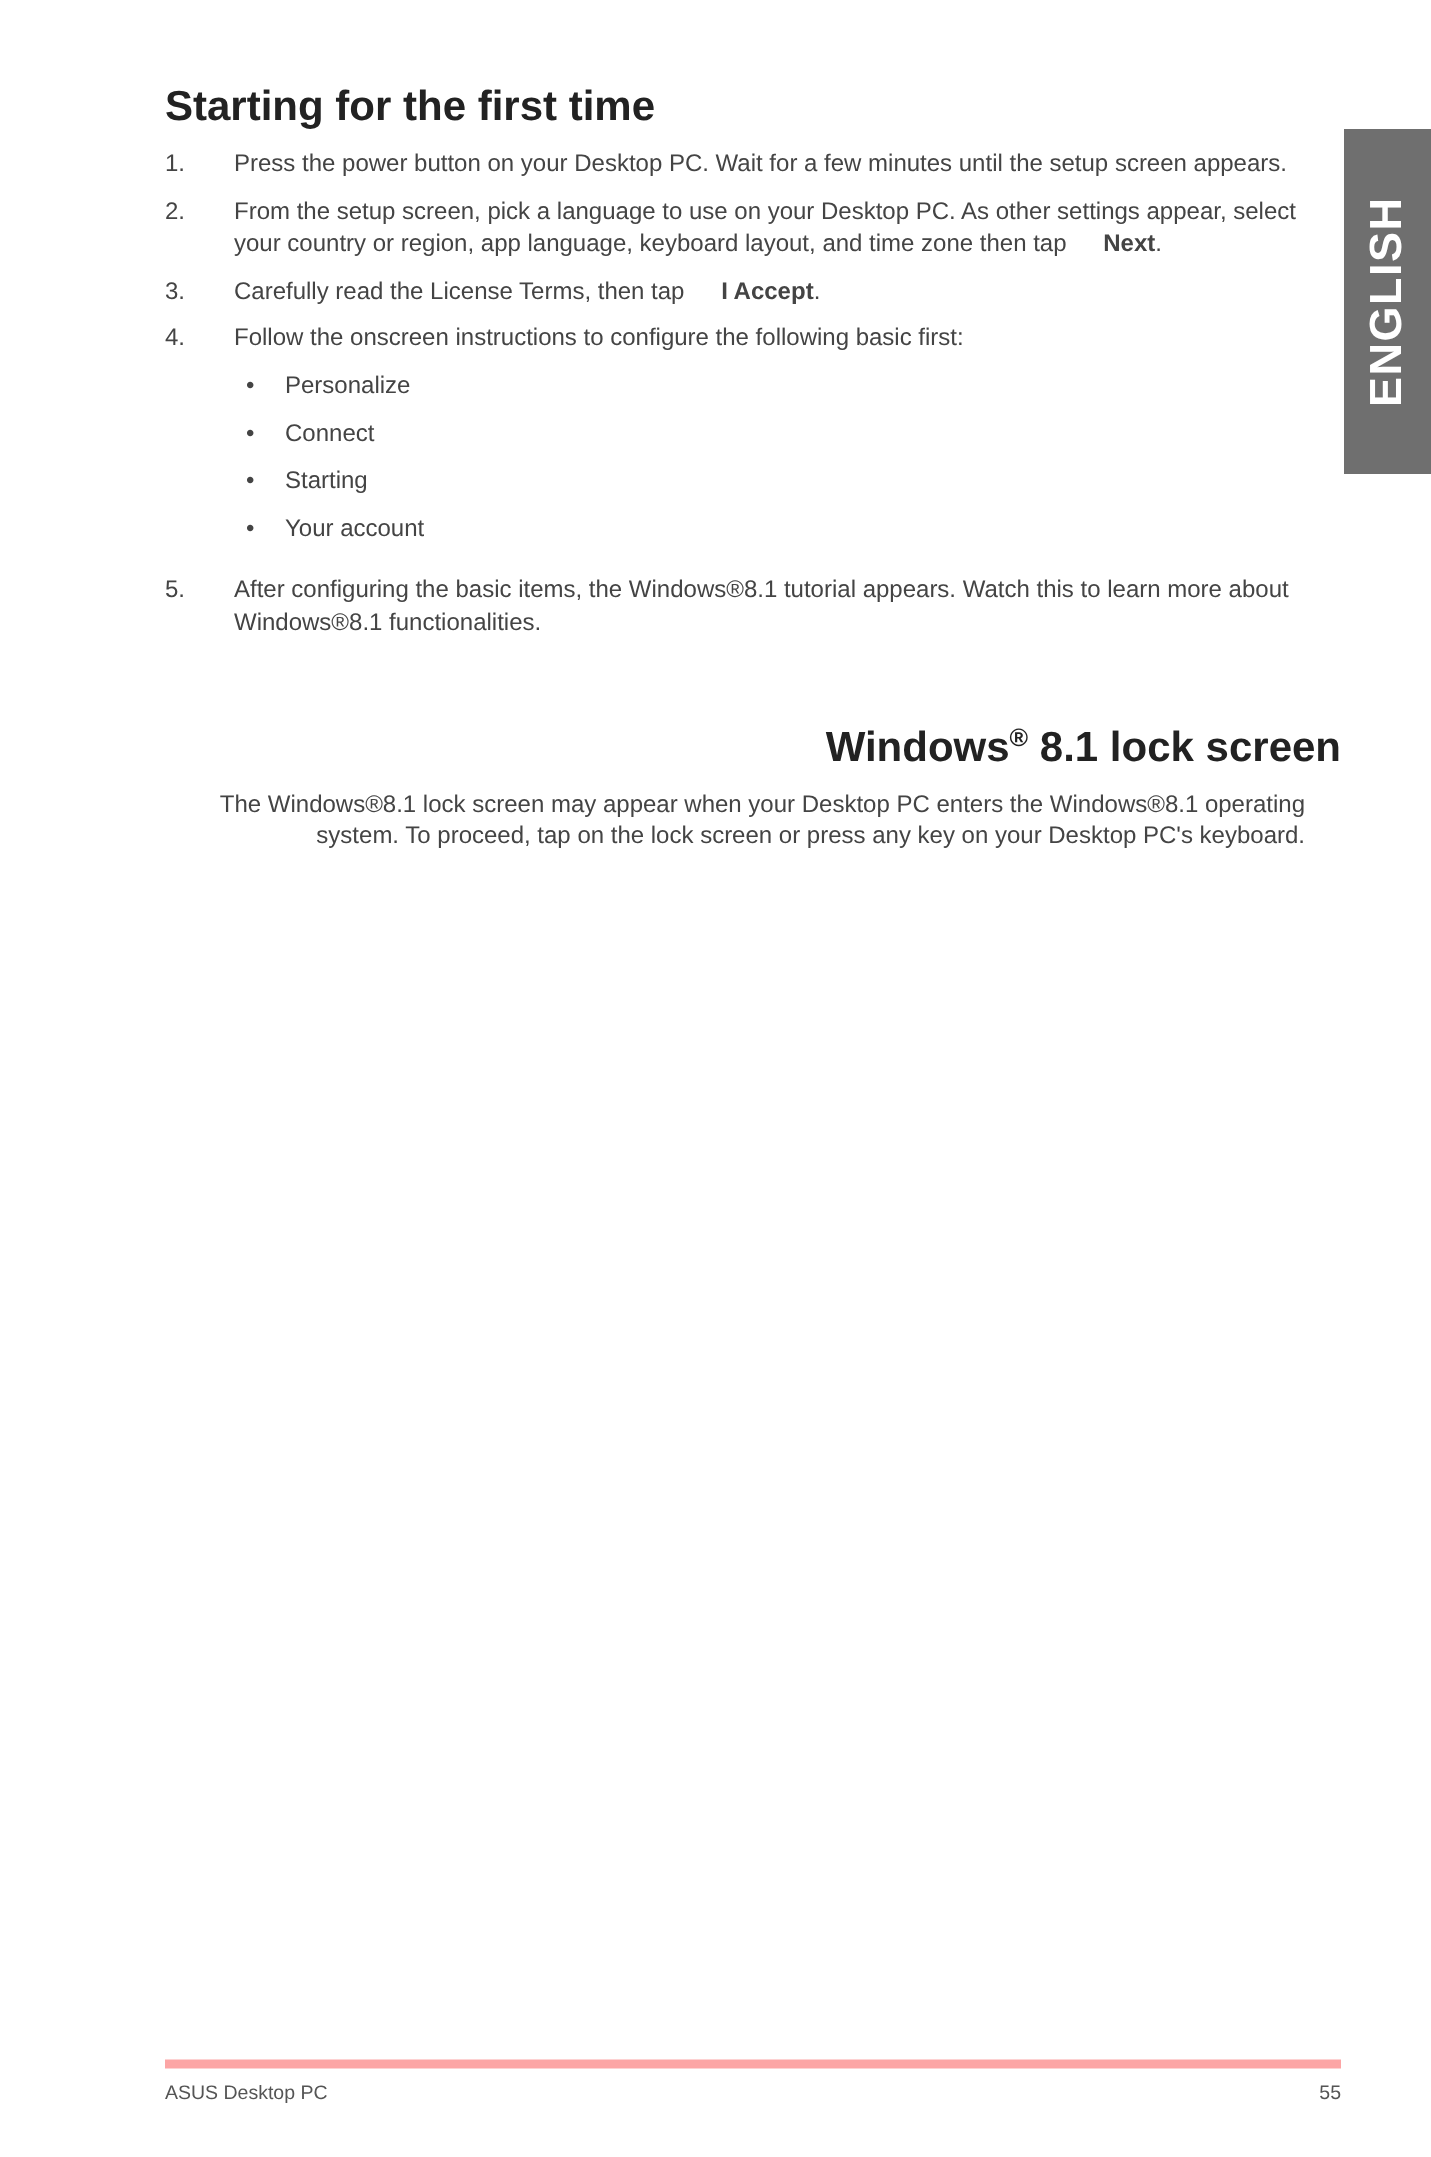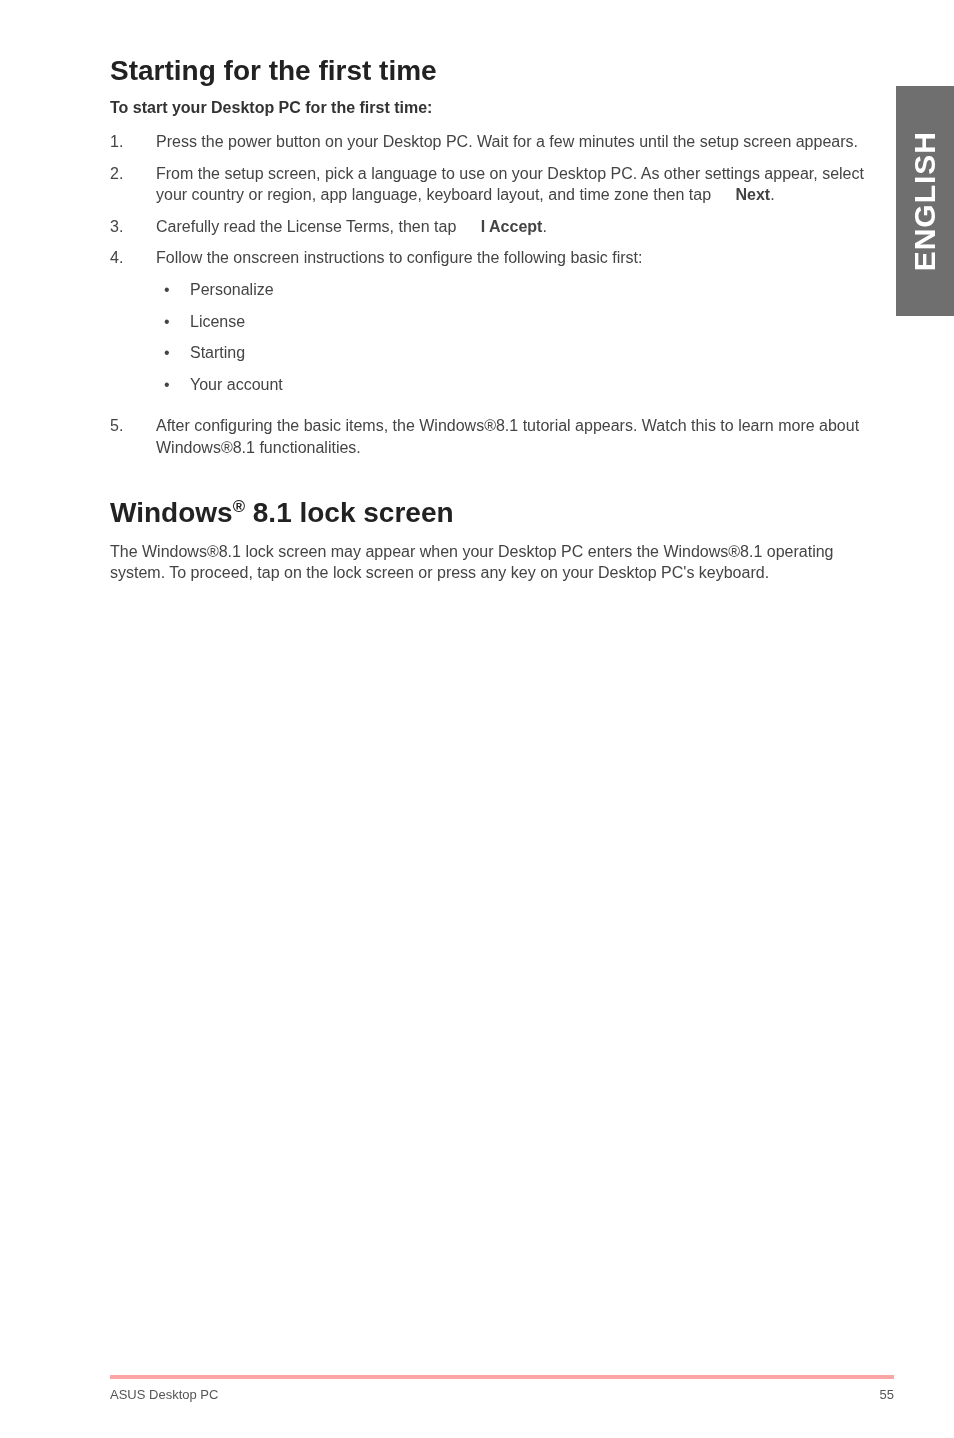--- a/index.html
+++ b/index.html
@@ -83,53 +83,53 @@
       margin-top: 10px;
       margin-bottom: 6px;
     }
     .sub-bullet {
       width: 34px;
       flex-shrink: 0;
       text-align: left;
       padding-left: 8px;
     }
     .section2 {
-      margin-top: 38px;
+      margin-top: 55px;
+      text-align: right;
     }
     .sup {
       font-size: 0.6em;
       vertical-align: super;
     }
     .footer {
       position: absolute;
       bottom: 36px;
       left: 110px;
       right: 60px;
-      border-top: 4px solid #fca5a5;
+      border-top: 6px solid #fca5a5;
       padding-top: 8px;
       font-size: 13px;
       color: #555;
       display: flex;
       justify-content: space-between;
       margin-top: 24px;
     }
     .strong { font-weight: bold; padding-left: 20px; }
   </style>
 </head>
 <body>
 
 <div class="page">
 
   <div class="side-tab">
     <span class="side-tab-text">ENGLISH</span>
   </div>
 
   <h1>Starting for the first time</h1>
 
-  <h3>To start your Desktop PC for the first time:</h3>
 
   <div class="ol-item">
     <div class="ol-num">1.</div>
     <div class="ol-body">Press the power button on your Desktop PC. Wait for a few minutes until the setup screen appears.</div>
   </div>
 
   <div class="ol-item">
     <div class="ol-num">2.</div>
     <div class="ol-body">
       <span>From the setup screen, pick a language to use on your Desktop PC. As other settings appear, select your country or region, app language, keyboard layout, and time zone then tap </span><span class="strong">Next</span><span>.</span>
@@ -146,21 +146,21 @@
   <div class="ol-item">
     <div class="ol-num">4.</div>
     <div class="ol-body">
       <div>Follow the onscreen instructions to configure the following basic first:</div>
       <div class="sub-item">
         <div class="sub-bullet">•</div>
         <div>Personalize</div>
       </div>
       <div class="sub-item">
         <div class="sub-bullet">•</div>
-        <div>License</div>
+        <div>Connect</div>
       </div>
       <div class="sub-item">
         <div class="sub-bullet">•</div>
         <div>Starting</div>
       </div>
       <div class="sub-item">
         <div class="sub-bullet">•</div>
         <div>Your account</div>
       </div>
     </div>

